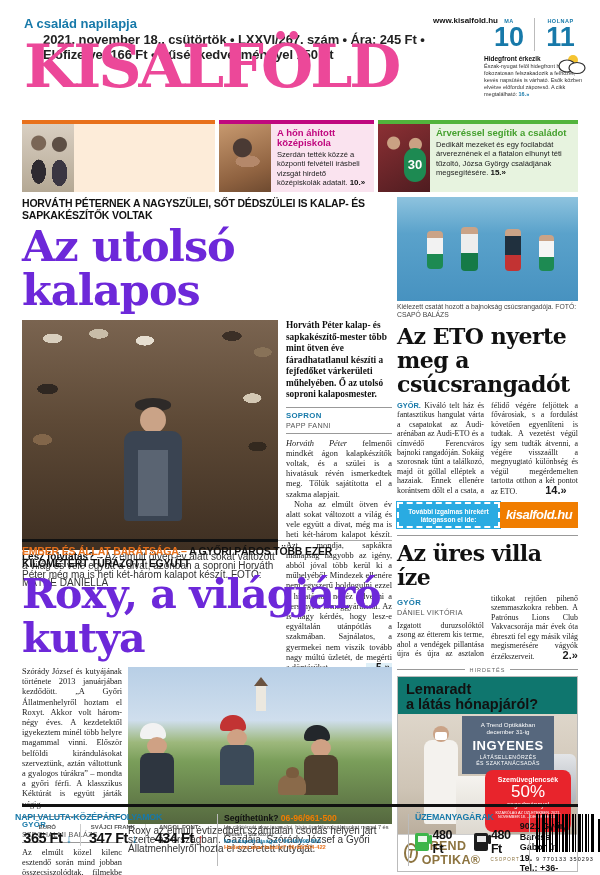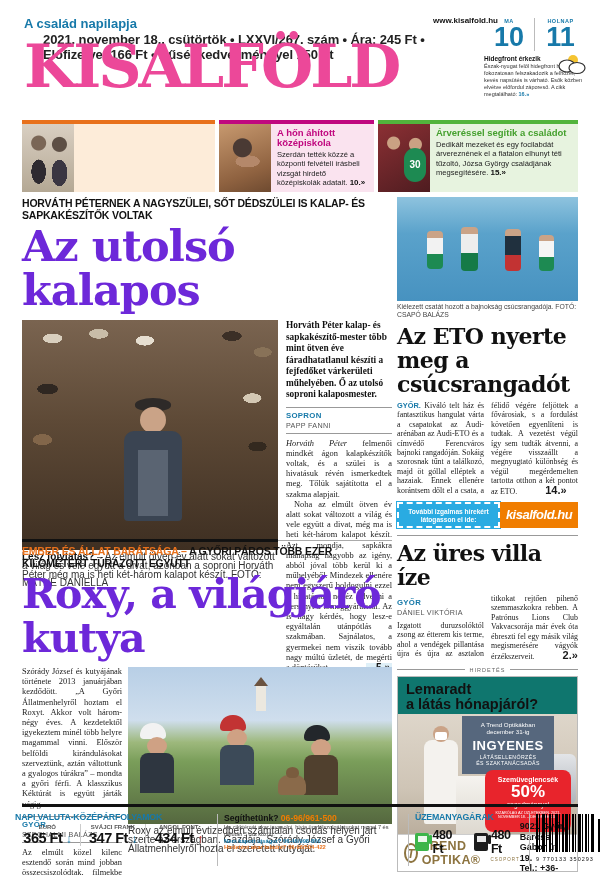--- a/index.html
+++ b/index.html
@@ -36,21 +36,21 @@
   .t-page { font-weight:bold; font-size:8px; color:#111; }
   .teaser1 { flex:0 0 193px; border-top:4px solid #e8711c; background:#fdecd9; }
   .teaser1 .t-title { color:#e8711c; }
   .teaser2 { flex:0 0 155px; border-top:4px solid #c0087f; background:#fae3ef; }
   .teaser2 .t-title { color:#c0087f; }
   .teaser3 { flex:0 0 200px; border-top:4px solid #52b43c; background:#e7f3df; }
   .teaser3 .t-title { color:#45a02e; }
   .photo-t1b { background-color:#cbbfae; background-image:radial-gradient(circle at 32% 28%, #7a6656 0 7px, transparent 8px), radial-gradient(ellipse 12px 20px at 32% 70%, #2e2a30 0 60%, transparent 61%), radial-gradient(circle at 72% 30%, #5d4f45 0 7px, transparent 8px), radial-gradient(ellipse 13px 22px at 72% 72%, #3a3642 0 60%, transparent 61%), linear-gradient(#d9cfc2,#b4a894); }
   .photo-t2 { background-color:#9a6b46; background-image:radial-gradient(circle at 45% 35%, #4a3a34 0 9px, transparent 10px), radial-gradient(ellipse 20px 10px at 55% 55%, #b4886a 0 60%, transparent 61%), linear-gradient(160deg,#c7996f 0%,#8f6240 70%,#6e4a30 100%); }
   .photo-t3 { position:relative; background-color:#6e2427; background-image:radial-gradient(circle at 30% 28%, #caa183 0 6px, transparent 7px), radial-gradient(circle at 72% 30%, #caa183 0 6px, transparent 7px), linear-gradient(150deg,#8c3034,#4e1c20); }
-  .jersey { position:absolute; left:26px; top:24px; width:22px; height:34px; background:#1d8a52; border-radius:11px; color:#fff; font-size:10px; font-weight:bold; text-align:center; line-height:34px; }
+  .jersey { position:absolute; left:26px; top:24px; width:22px; height:34px; background:#1d8a52; border-radius:11px; color:#fff; font-size:13px; font-weight:bold; text-align:center; line-height:34px; }
 
   
   .lead-story { position:absolute; top:197px; left:22px; width:370px; }
   .kicker { font-size:10.5px; font-weight:bold; color:#111; letter-spacing:-0.2px; }
   .headline-xl { font-family:"DejaVu Serif","Liberation Serif",serif; font-weight:600; font-size:43px; line-height:44px; color:#6d28d9; letter-spacing:-1px; margin-top:3px; }
   .lead-cols { display:flex; gap:8px; margin-top:8px; }
   .photo-col { flex:0 0 256px; }
   .hat-photo { width:256px; height:230px; position:relative; overflow:hidden;
     background-color:#5a4534;
     background-image:
@@ -113,21 +113,21 @@
   .ad-mask { position:absolute; left:37px; top:18px; width:12px; height:8px; background:#fff; border-radius:2px; }
   .ad-desk { position:absolute; left:58px; top:62px; width:46px; height:58px; background:linear-gradient(#f5f3ef,#ddd8cf); }
   .ad-machine1 { position:absolute; left:112px; top:18px; width:26px; height:92px; background:linear-gradient(#b9bec4,#8f959c); border-radius:4px; }
   .ad-machine2 { position:absolute; left:146px; top:40px; width:32px; height:50px; background:linear-gradient(#e3e5e8,#aeb3ba); border-radius:6px; }
   .ad-panel { position:absolute; left:64px; top:2px; width:92px; height:58px; background:#56677d; color:#fff; text-align:center; padding-top:5px; }
   .ad-panel .p1 { font-size:6.2px; line-height:7.5px; }
   .ad-panel .big { font-size:13px; font-weight:bold; letter-spacing:0.5px; margin:2px 0 1px 0; }
   .ad-panel .p2 { font-size:5.2px; line-height:6.5px; letter-spacing:0.4px; }
   .ad-badge { position:absolute; right:6px; top:56px; width:86px; height:62px; background:#e8242c; border-radius:8px; color:#fff; text-align:center; padding-top:6px; }
   .ad-badge .b1 { font-size:7px; font-weight:bold; }
-  .ad-badge .big { font-size:17px; font-weight:bold; line-height:18px; }
+  .ad-badge .big { font-size:17px; font-weight:normal; line-height:18px; }
   .ad-badge .b2 { font-size:6.5px; }
   .ad-badge .b3 { font-size:3.8px; line-height:4.5px; margin-top:3px; padding:0 4px; }
   .ad-footer { position:absolute; left:0; bottom:0; width:100%; height:37px; background:#fff; border-top:1px solid #ccc; display:flex; align-items:center; }
   .ad-logo { display:flex; align-items:center; padding-left:6px; }
   .ad-logo-mark { width:20px; height:20px; border:2px solid #8d7440; border-radius:50%; color:#8d7440; font-weight:bold; font-size:12px; text-align:center; line-height:18px; font-style:italic; }
   .ad-logo-name { color:#8d7440; font-weight:bold; font-size:12.5px; margin-left:4px; letter-spacing:0.3px; }
   .ad-logo-sub { color:#8d7440; font-size:4.5px; letter-spacing:1px; margin-left:4px; align-self:flex-end; margin-bottom:5px; }
   .ad-address { margin-left:auto; padding-right:8px; text-align:left; font-size:9px; font-weight:bold; line-height:10.5px; color:#111; }
 
   

